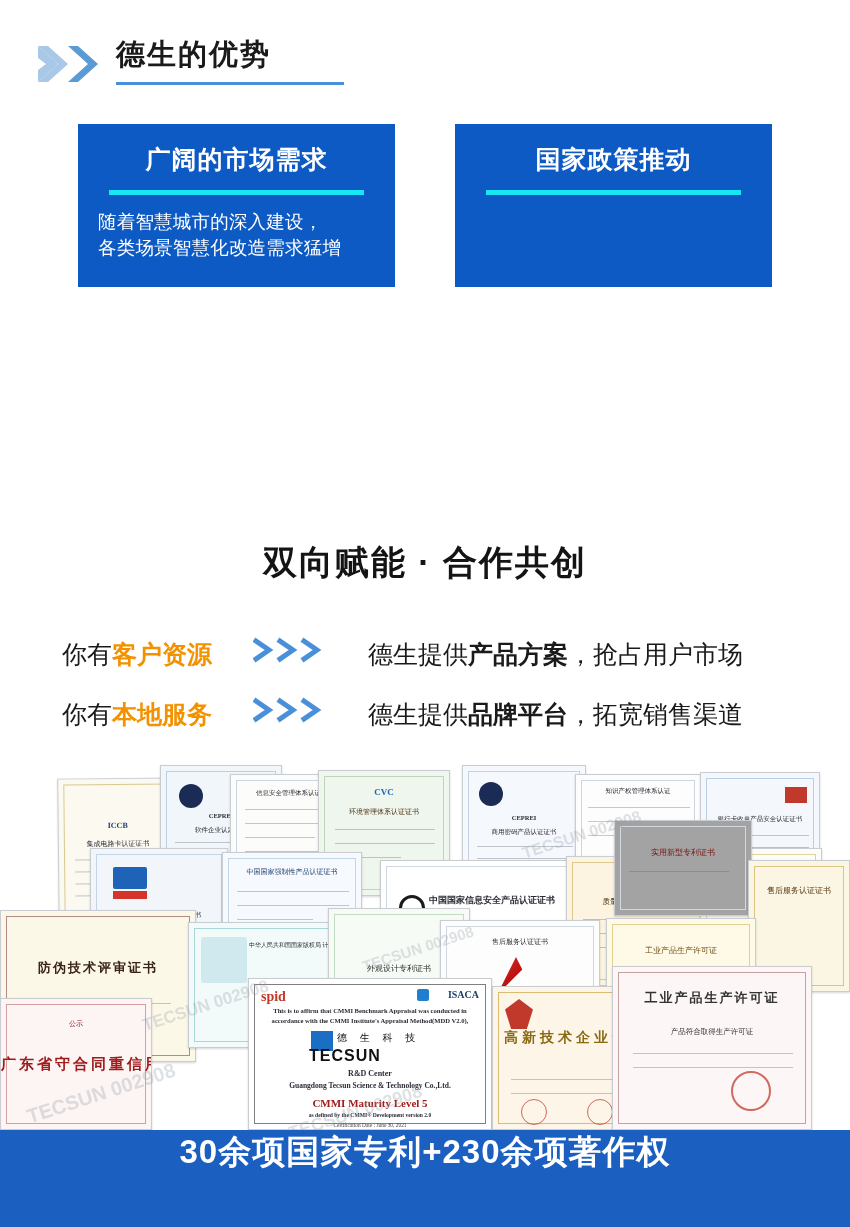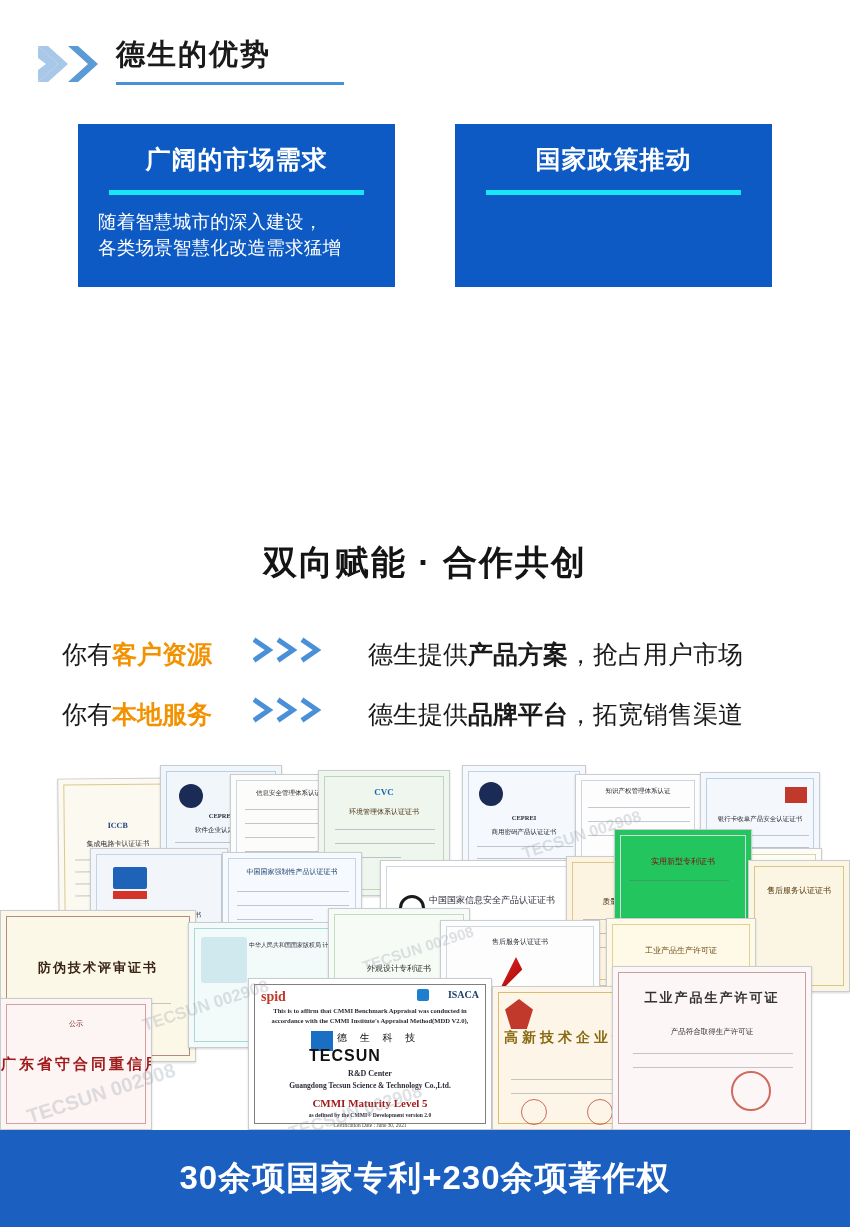--- a/index.html
+++ b/index.html
@@ -149,21 +149,21 @@
     color: rgba(150,158,170,0.30);
     transform: rotate(-18deg);
     white-space: nowrap;
     pointer-events: none;
   }
 
   
   .banner {
     position: absolute; left: 0; top: 1130px; width: 850px; height: 97px;
     background: #1b5fc1;
-    display: flex; align-items: center; justify-content: center;
+    display: flex; justify-content: center;
   }
   .banner-text {
     color: #ffffff; font-size: 33px; font-weight: bold; letter-spacing: 1px;
   }
 </style>
 </head>
 <body>
 
 <div class="page">
 
@@ -318,21 +318,21 @@
       <div class="ctext" style="top:14px;font-size:7px;color:#123a6e">中国国家强制性产品认证证书</div>
       <div class="cline" style="left:14px;top:38px;width:112px"></div>
       <div class="cline" style="left:14px;top:52px;width:112px"></div>
       <div class="cline" style="left:14px;top:66px;width:76px"></div>
       <div class="cline" style="left:14px;top:80px;width:112px"></div>
     </div>
 
     <div class="cert" style="left:380px;top:100px;width:200px;height:120px;background:#ffffff">
       <div class="inner-frame" style="border-color:#cfd7e0"></div>
       <div class="logo-sq" style="left:18px;top:34px;width:26px;height:26px;border-radius:50%;border:3px solid #1b1b1b"></div>
-      <div class="ctext" style="left:48px;width:145px;top:33px;font-size:9px;font-weight:normal;text-align:left">中国国家信息安全产品认证证书</div>
+      <div class="ctext" style="left:48px;width:145px;top:33px;font-size:9px;font-weight:bold;text-align:left">中国国家信息安全产品认证证书</div>
       <div class="cline" style="left:18px;top:74px;width:164px"></div>
       <div class="cline" style="left:18px;top:88px;width:120px"></div>
     </div>
 
     <div class="cert" style="left:566px;top:96px;width:148px;height:130px;background:#fcf3e0">
       <div class="inner-frame" style="border-color:#e0c78d"></div>
       <div class="ctext" style="top:18px;font-size:10px;font-weight:bold;color:#1666b3">CVC</div>
       <div class="ctext" style="top:40px;font-size:7.5px;color:#4a3010">质量管理体系认证证书</div>
       <div class="cline" style="left:16px;top:62px;width:116px"></div>
       <div class="cline" style="left:16px;top:76px;width:116px"></div>
@@ -340,21 +340,21 @@
     </div>
 
     <div class="cert" style="left:700px;top:88px;width:122px;height:120px;background:#fdfdf7">
       <div class="inner-frame" style="border-color:#ded2a6"></div>
       <div class="ctext" style="top:20px;font-size:8px;color:#8a1a1a">发明专利证书</div>
       <div class="cline" style="left:12px;top:46px;width:98px"></div>
       <div class="cline" style="left:12px;top:60px;width:98px"></div>
       <div class="seal" style="left:66px;top:74px;width:28px;height:28px"></div>
     </div>
 
-    <div class="cert" style="left:614px;top:69px;width:138px;height:96px;background:#22c55e">
+    <div class="cert" style="left:614px;top:60px;width:138px;height:96px;background:#a3a3a3">
       <div class="inner-frame" style="border-color:#d2d8df"></div>
       <div class="ctext" style="top:26px;font-size:8px;color:#7a1212">实用新型专利证书</div>
       <div class="cline" style="left:14px;top:50px;width:100px"></div>
     </div>
 
     <div class="cert" style="left:748px;top:100px;width:102px;height:132px;background:#fbf6e4">
       <div class="inner-frame" style="border-color:#dcc482"></div>
       <div class="ctext" style="top:24px;font-size:8px;color:#5a3a10;white-space:normal;line-height:1.4">售后服务认证证书</div>
     </div>
 

